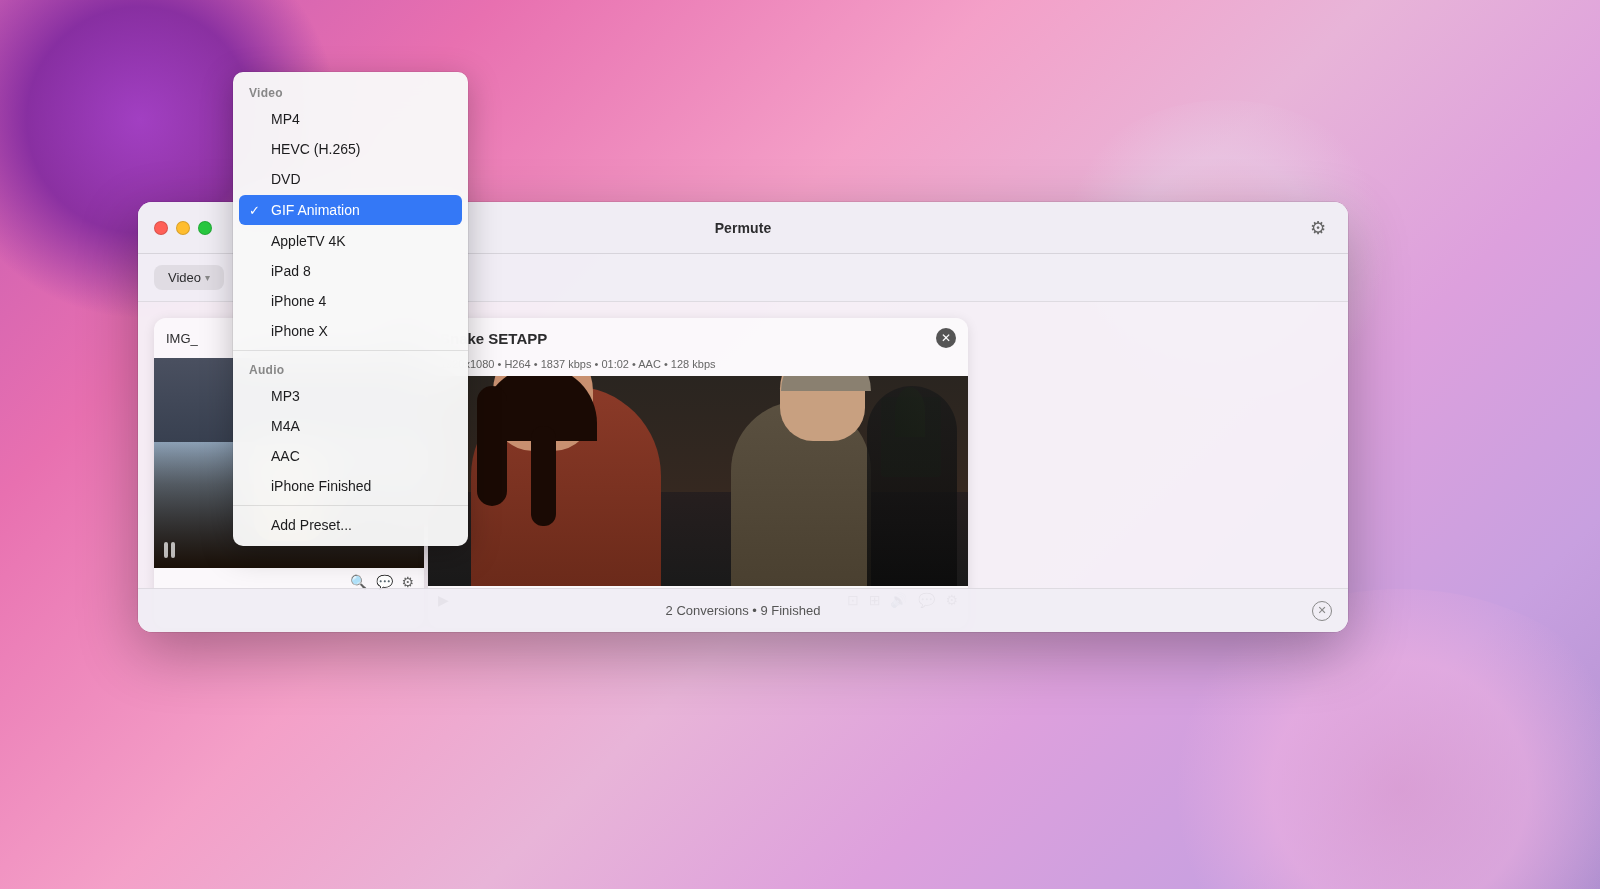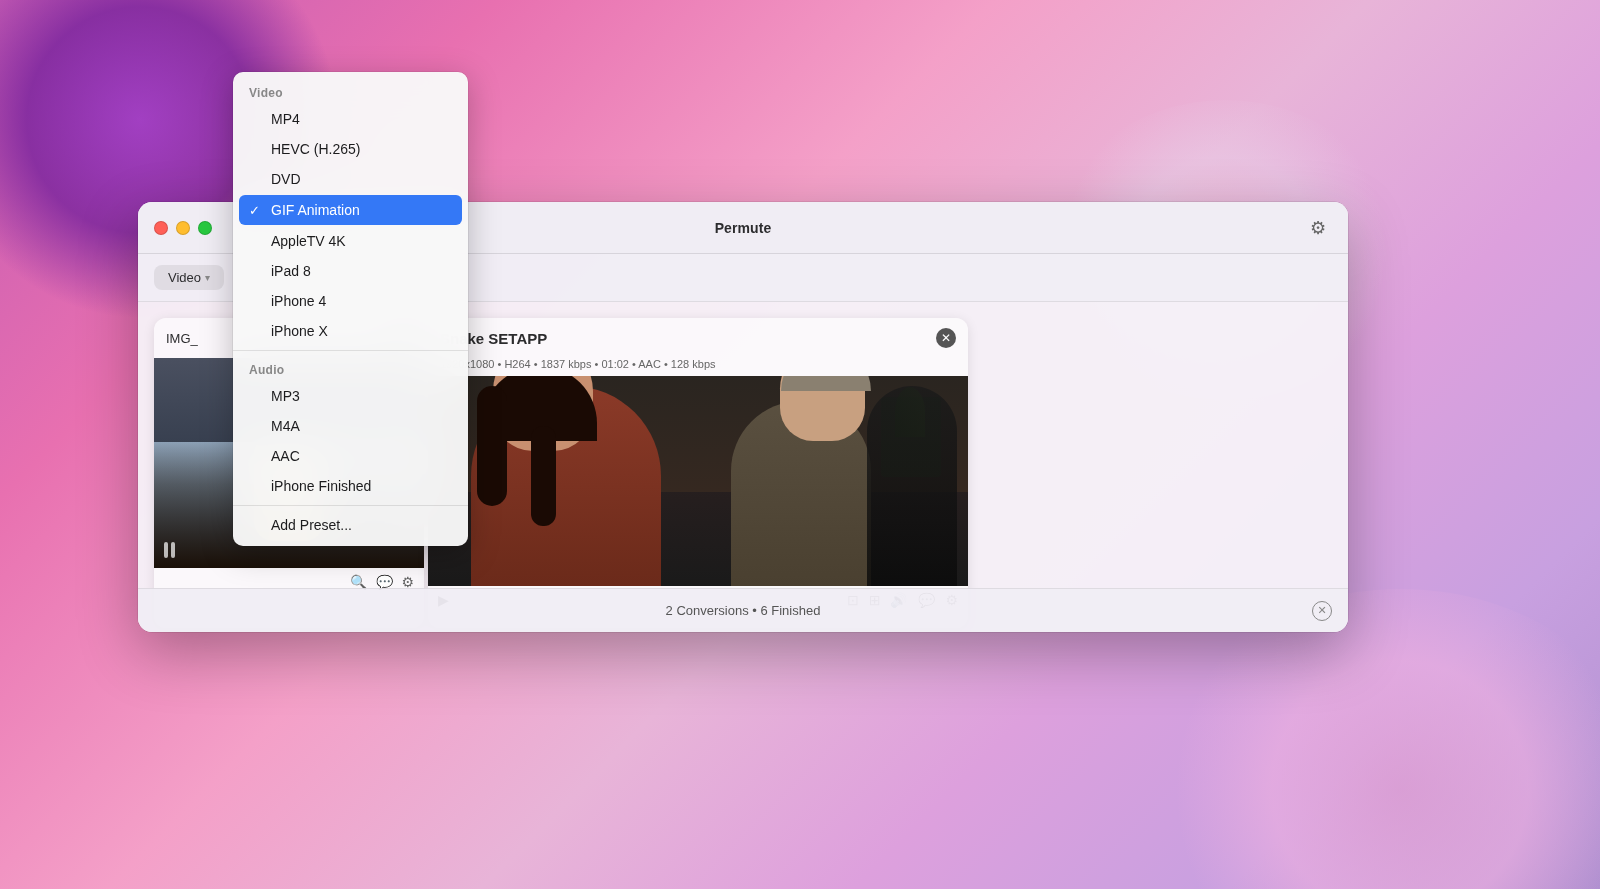--- a/index.html
+++ b/index.html
@@ -487,21 +487,21 @@
           <span style="font-size:14px;color:#555;cursor:pointer;">⊞</span>
           <span style="font-size:14px;color:#555;cursor:pointer;">🔊</span>
           <span style="font-size:14px;color:#555;cursor:pointer;">💬</span>
           <span style="font-size:14px;color:#555;cursor:pointer;">⚙</span>
         </div>
       </div>
 
     </div>
 
     <div class="status-bar">
-      <span class="status-text">2 Conversions • 6 Finished</span>
+      <span class="status-text">2 Conversions • 9 Finished</span>
       <div class="status-close">
         <span>✕</span>
       </div>
     </div>
 
   </div>
 </div>
 
 <div class="dropdown-menu">
 

